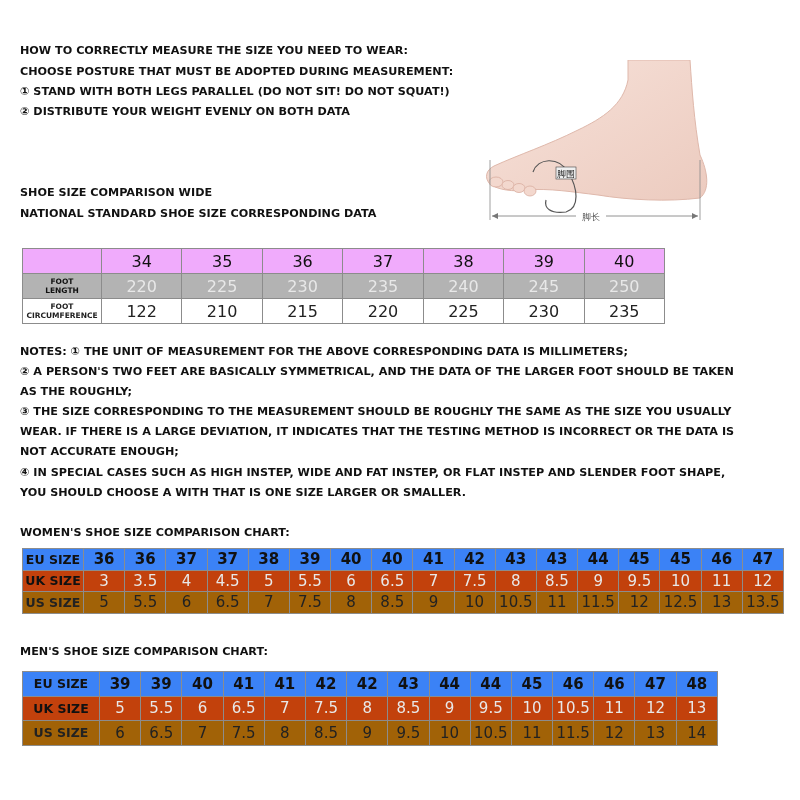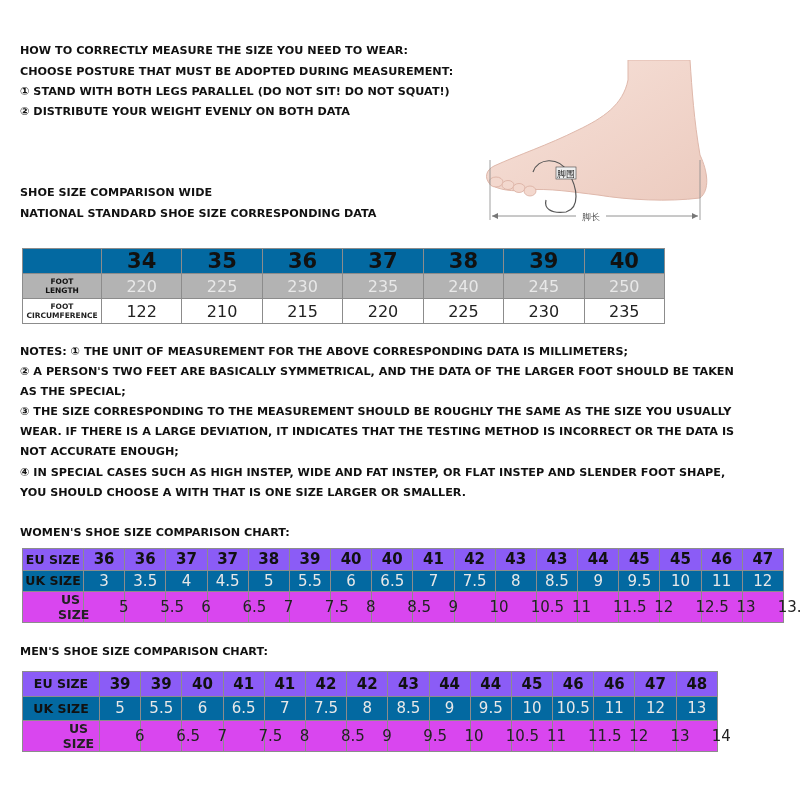--- a/index.html
+++ b/index.html
@@ -10,30 +10,30 @@
   .line {
     position: absolute; left: 20px; font-weight: bold; font-size: 11.2px; letter-spacing: 0px;
     white-space: nowrap; color: #111;
   }
   .foot-wrap { position: absolute; left: 478px; top: 60px; width: 250px; height: 170px; }
   table { border-collapse: collapse; position: absolute; table-layout: fixed; }
   td { border: 1.5px solid #8c8c8c; text-align: center; padding: 0; }
   
   #std-table { left: 22px; top: 248px; width: 643px; }
   #std-table td { height: 24px; font-size: 16px; }
-  #std-table tr.hdr td { font-weight: bold; font-size: 21px; color: #111; background: #0369a1; }
+  #std-table tr.hdr td { font-weight: normal; font-size: 16px; color: #111; background: #f0abfc; }
   #std-table tr.gray td { background: #b3b3b3; color: #e8e8e8; }
   #std-table tr.white td { background: #fff; color: #222; }
   #std-table td.rowlabel { font-size: 7.5px; font-weight: bold; line-height: 9px; color: #111; width: 78px; }
   #std-table tr.gray td.rowlabel { color: #111; }
   
   .size-table td { font-size: 15px; }
-  .size-table tr.hdr td { font-weight: bold; background: #8b5cf6; color: #111; margin-top: 16px; }
-  .size-table tr.gray td { background: #0369a1; color: #e8e8e8; }
-  .size-table tr.white td { background: #d946ef; color: #222; padding-left: 35px; }
+  .size-table tr.hdr td { font-weight: bold; background: #3b82f6; color: #111; margin-top: 16px; }
+  .size-table tr.gray td { background: #c2410c; color: #e8e8e8; }
+  .size-table tr.white td { background: #a16207; color: #222; }
   .size-table td.rowlabel { font-weight: bold; font-size: 12.5px; color: #111; }
   .size-table tr.gray td.rowlabel { color: #111; }
   #women-table { left: 22px; top: 548px; width: 762px; }
   #women-table td { height: 20.5px; }
   #women-table td.rowlabel { width: 60px; }
   #men-table { left: 22px; top: 671px; width: 696px; }
   #men-table td { height: 23.5px; }
   #men-table td.rowlabel { width: 76px; }
 </style>
 </head>
@@ -107,21 +107,21 @@
     <td>220</td>
     <td>225</td>
     <td>230</td>
     <td>235</td>
   </tr>
 </tbody>
   </table>
 
 <div class="line" style="top:345px">NOTES: ① THE UNIT OF MEASUREMENT FOR THE ABOVE CORRESPONDING DATA IS MILLIMETERS;</div>
 <div class="line" style="top:365px">② A PERSON'S TWO FEET ARE BASICALLY SYMMETRICAL, AND THE DATA OF THE LARGER FOOT SHOULD BE TAKEN</div>
-<div class="line" style="top:385px">AS THE SPECIAL;</div>
+<div class="line" style="top:385px">AS THE ROUGHLY;</div>
 <div class="line" style="top:405px">③ THE SIZE CORRESPONDING TO THE MEASUREMENT SHOULD BE ROUGHLY THE SAME AS THE SIZE YOU USUALLY</div>
 <div class="line" style="top:425px">WEAR. IF THERE IS A LARGE DEVIATION, IT INDICATES THAT THE TESTING METHOD IS INCORRECT OR THE DATA IS</div>
 <div class="line" style="top:445px">NOT ACCURATE ENOUGH;</div>
 <div class="line" style="top:466px">④ IN SPECIAL CASES SUCH AS HIGH INSTEP, WIDE AND FAT INSTEP, OR FLAT INSTEP AND SLENDER FOOT SHAPE,</div>
 <div class="line" style="top:486px">YOU SHOULD CHOOSE A WITH THAT IS ONE SIZE LARGER OR SMALLER.</div>
 
 <div class="line" style="top:526px">WOMEN'S SHOE SIZE COMPARISON CHART:</div>
 <table id="women-table" class="size-table">
   <tbody>
       <tr class="hdr" id="w-eu">

